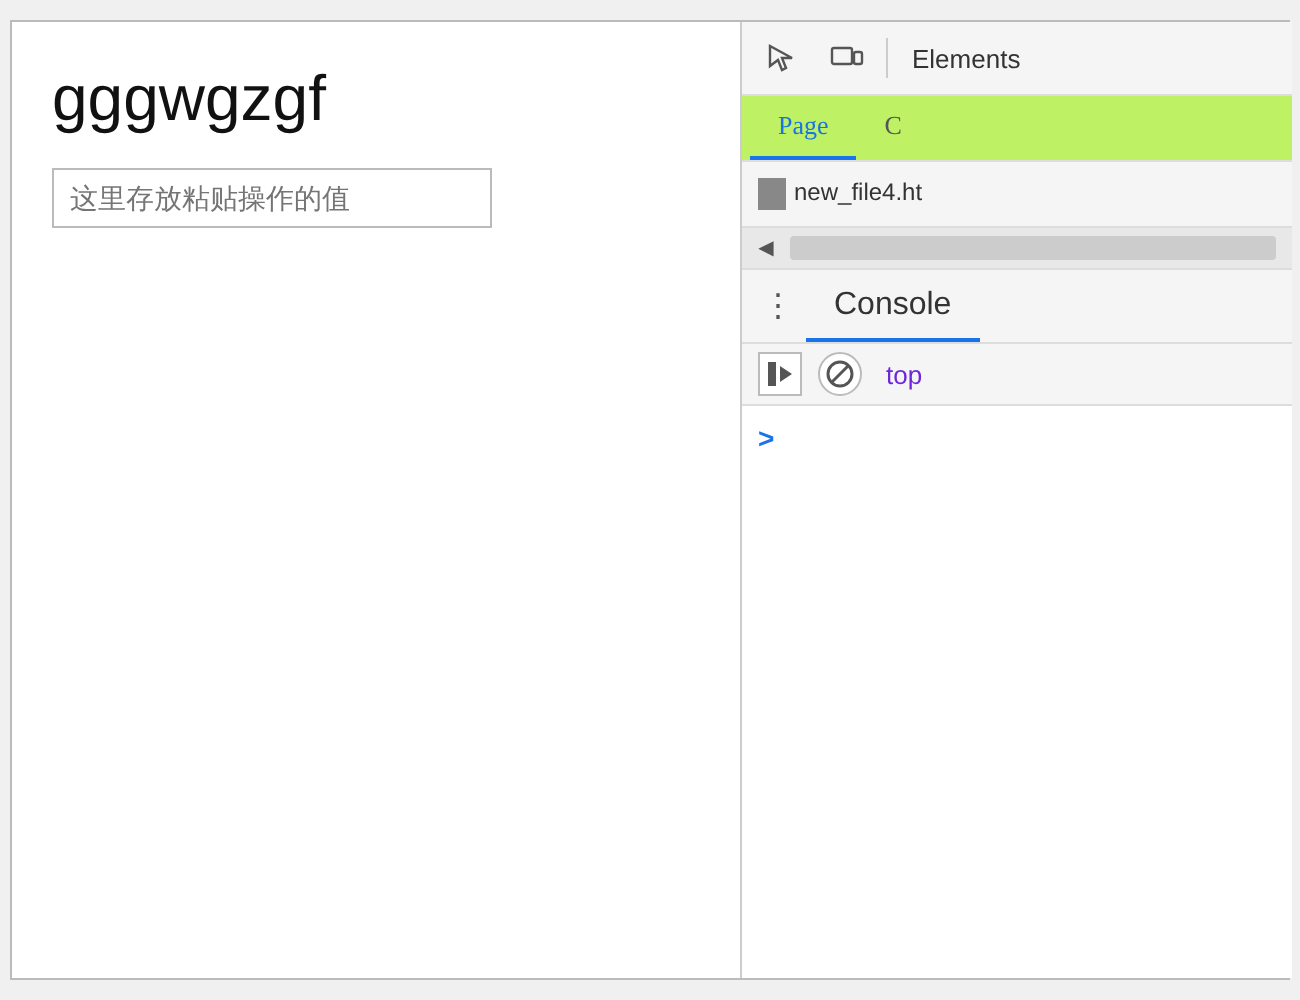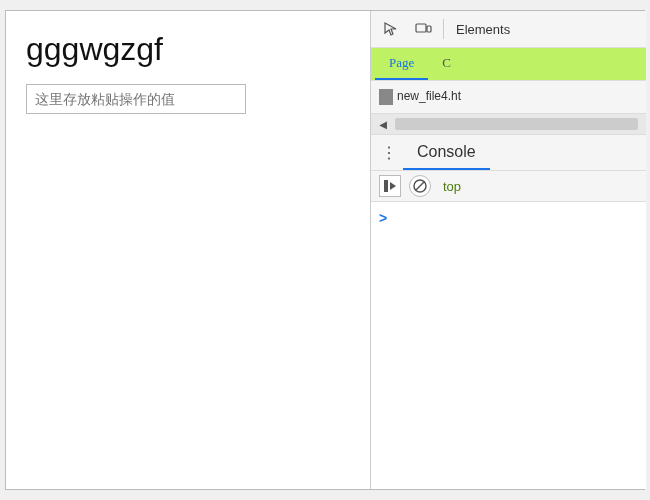--- a/index.html
+++ b/index.html
@@ -229,21 +229,21 @@
       cursor: pointer;
       border: 1px solid #bbb;
       background: #fff;
       font-size: 14px;
       color: #333;
       border-radius: 50%;
     }
 
     .console-top-label {
       font-size: 13px;
-      color: #4d7c0f;
+      color: #6d28d9;
       margin-left: 4px;
     }
 
     
     .console-body {
       flex: 1;
       background: #fff;
       padding: 8px;
       font-size: 13px;
       color: #555;

